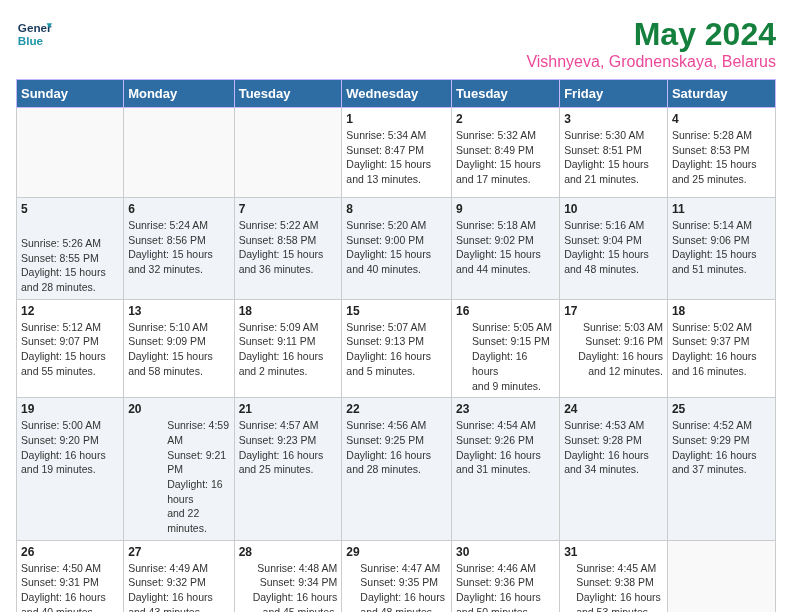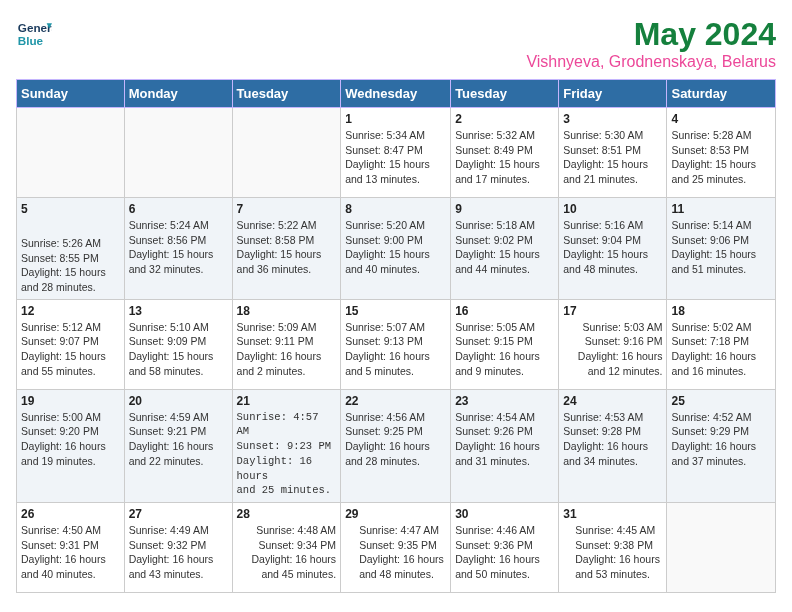--- a/index.html
+++ b/index.html
@@ -216,58 +216,58 @@
         </td>
         <td>
           <span class="day-num">15</span>
           <div class="day-info" style="white-space: pre-line;">Sunrise: 5:07 AM
 Sunset: 9:13 PM
 Daylight: 16 hours
 and 5 minutes.</div>
         </td>
         <td>
           <span class="day-num">16</span>
-          <div class="day-info" style="white-space: pre-line;">Sunrise: 5:05 AM
+          <div class="day-info" style="white-space: pre-line; margin-left: 16px;">Sunrise: 5:05 AM
 Sunset: 9:15 PM
 Daylight: 16 hours
 and 9 minutes.</div>
         </td>
         <td>
           <span class="day-num">17</span>
           <div class="day-info" style="white-space: pre-line; text-align: right;">Sunrise: 5:03 AM
 Sunset: 9:16 PM
 Daylight: 16 hours
 and 12 minutes.</div>
         </td>
         <td>
           <span class="day-num">18</span>
           <div class="day-info" style="white-space: pre-line;">Sunrise: 5:02 AM
-Sunset: 7:18 PM
+Sunset: 9:37 PM
 Daylight: 16 hours
 and 16 minutes.</div>
         </td>
       </tr>
       <tr>
         <td>
           <span class="day-num">19</span>
           <div class="day-info" style="white-space: pre-line;">Sunrise: 5:00 AM
 Sunset: 9:20 PM
 Daylight: 16 hours
 and 19 minutes.</div>
         </td>
         <td>
           <span class="day-num">20</span>
-          <div class="day-info" style="white-space: pre-line;">Sunrise: 4:59 AM
+          <div class="day-info" style="white-space: pre-line; margin-left: 39px;">Sunrise: 4:59 AM
 Sunset: 9:21 PM
 Daylight: 16 hours
 and 22 minutes.</div>
         </td>
         <td>
           <span class="day-num">21</span>
-          <div class="day-info" style="white-space: pre-line; font-family: Liberation Mono, monospace;">Sunrise: 4:57 AM
+          <div class="day-info" style="white-space: pre-line;">Sunrise: 4:57 AM
 Sunset: 9:23 PM
 Daylight: 16 hours
 and 25 minutes.</div>
         </td>
         <td>
           <span class="day-num">22</span>
           <div class="day-info" style="white-space: pre-line;">Sunrise: 4:56 AM
 Sunset: 9:25 PM
 Daylight: 16 hours
 and 28 minutes.</div>

